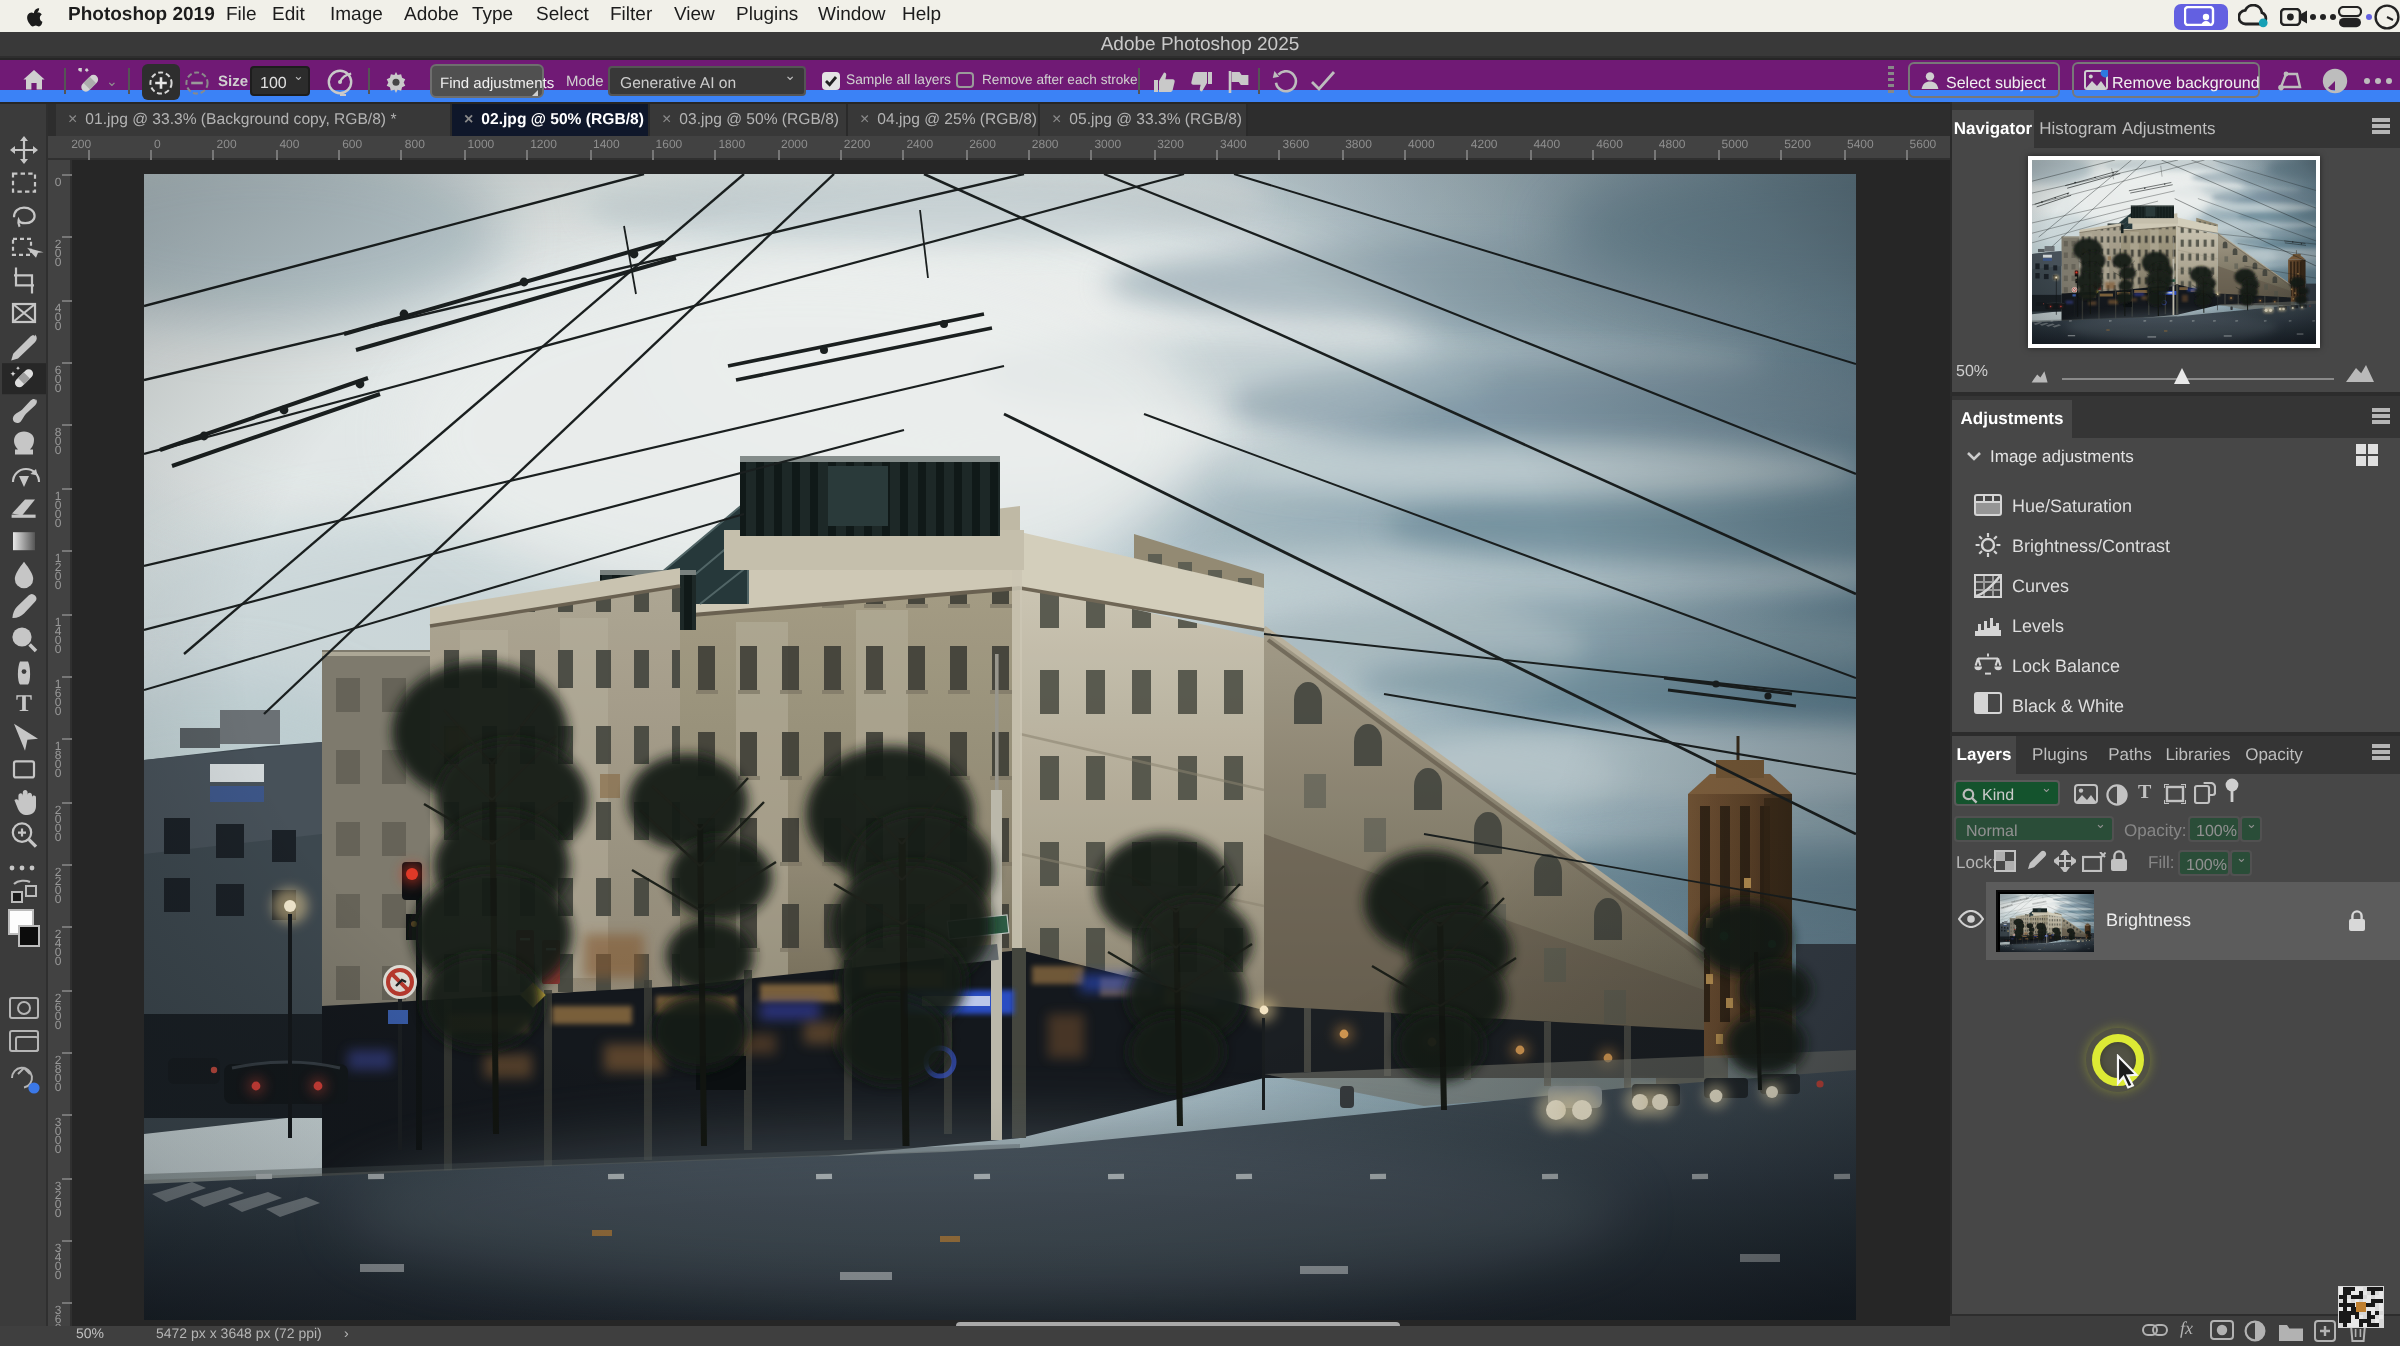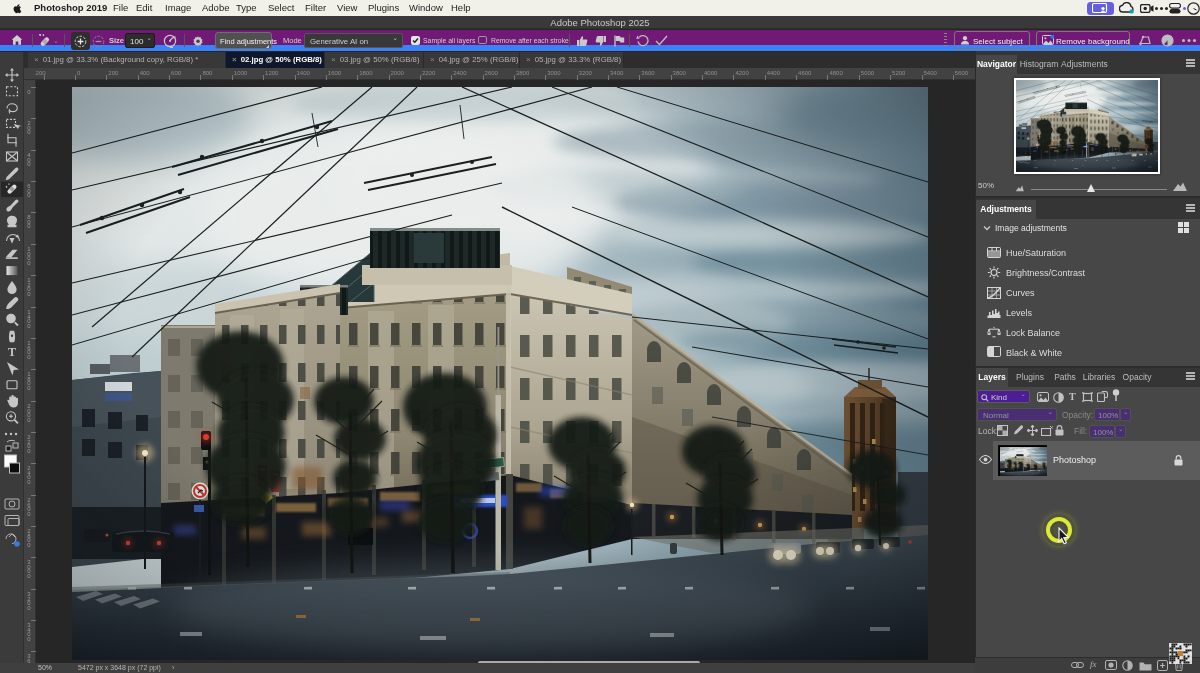--- a/index.html
+++ b/index.html
@@ -16,21 +16,21 @@
 #toolbar{position:absolute;left:0;top:52px;width:24px;height:611px;background:#3b3b3b;border-right:1px solid #2f2f2f}
 #hruler{position:absolute;left:24px;top:68px;width:951px;height:12px;background:#424242;border-bottom:1px solid #303030;color:#8e8e8e;font-size:6px}
 #vruler{position:absolute;left:24px;top:80px;width:12px;height:583px;background:#424242;border-right:1px solid #303030;color:#999;font-size:6.5px}
 #canvas{position:absolute;left:36px;top:80px;width:939px;height:583px;background:#262626}
 #statusbar{position:absolute;left:0px;top:663px;width:975px;height:10px;background:#3f3f3f;color:#c0c0c0;font-size:7px;line-height:10px}
 #rpanel{position:absolute;left:975px;top:51px;width:225px;height:622px;background:#353535;font-size:8.5px;color:#c5c5c5}
 .ptab{position:absolute;height:19px;line-height:19px;font-size:8.5px;color:#bdbdbd;text-align:center}
 .ptab.active{background:#474747;color:#fff;font-weight:bold}
 .ham{position:absolute;width:9px;height:1.5px;background:#b5b5b5;box-shadow:0 3px 0 #b5b5b5,0 -3px 0 #b5b5b5}
 .adjrow{position:absolute;left:10px;font-size:9px;color:#ddd}
-.ddbox{position:absolute;background:#4c1d95;border:1px solid #5a5a5a;border-radius:2px;color:#ccc;font-size:8.5px}
+.ddbox{position:absolute;background:#14532d;border:1px solid #5a5a5a;border-radius:2px;color:#ccc;font-size:8.5px}
 .dim{opacity:0.55}
 svg{display:block}
 </style></head>
 <body>
 
 <div id="menubar">
 <svg class="abs" style="left:12px;top:3px" width="11" height="11" viewBox="0 0 11 11">
       <path d="M7.6 1.2c-.1.8-.4 1.4-.9 1.9-.5.5-1.1.8-1.7.7-.1-.7.2-1.4.7-1.9.5-.5 1.3-.8 1.9-.7zM8.9 9c-.4.6-.9 1.2-1.5 1.2-.6 0-.8-.4-1.5-.4s-1 .4-1.5.4c-.6 0-1.1-.6-1.5-1.2C1.7 7.8 1.1 5.6 2 4.3c.4-.7 1.1-1.1 1.8-1.1.6 0 1.2.4 1.6.4.4 0 1.1-.5 1.8-.4.3 0 1.2.1 1.7 1-.1.1-1 .6-1 1.8 0 1.4 1.2 1.9 1.3 1.9 0 .1-.2.7-.3 1.1z" fill="#1c1c1c"></path>
     </svg>
 <span class="mi" style="left:34px;font-weight:bold">Photoshop 2019</span>
@@ -568,21 +568,21 @@
 <div class="abs" style="left:18px;top:390px;width:207px;height:39px;background:#5c5c5c"></div>
 <svg class="abs" style="left:4px;top:404px" width="13" height="9" viewBox="0 0 13 9">
       <path d="M0.5 4.5C2.5 1.5 4.4 0.5 6.5 0.5s4 1 6 4c-2 3-3.9 4-6 4s-4-1-6-4z" fill="none" stroke="#d0d0d0" stroke-width="1.1"></path>
       <circle cx="6.5" cy="4.5" r="1.9" fill="#d0d0d0"></circle>
     </svg>
 <div class="abs" style="left:23px;top:394px;width:49px;height:31px;background:#000;border:1px solid #0a0a0a">
   <svg style="position:absolute;left:0.5px;top:0.5px" width="47" height="29" viewBox="0 0 856 573" preserveAspectRatio="none">
         <use href="#scene"></use>
       </svg>
 </div>
-<span class="abs" style="left:78px;top:404px;font-size:9px;color:#ededed">Photoshop</span>
+<span class="abs" style="left:78px;top:404px;font-size:9px;color:#ededed">Brightness</span>
 <svg class="abs" style="left:199px;top:403.5px" width="9" height="11" viewBox="0 0 9 11">
       <rect x="0.5" y="4.5" width="8" height="6" rx="1" fill="#d8d8d8"></rect>
       <path d="M2.2 4.5V3a2.3 2.3 0 0 1 4.6 0v1.5" fill="none" stroke="#d8d8d8" stroke-width="1.2"></path>
     </svg>
 
 <div class="abs" style="left:0;top:606px;width:225px;height:16px;background:#3d3d3d;border-top:1px solid #2d2d2d"></div>
 <g>
 <svg class="abs" style="left:96px;top:610px" width="13" height="8" viewBox="0 0 13 8">
         <rect x="0.5" y="1.5" width="7" height="5" rx="2.5" fill="none" stroke="#b2b2b2"></rect>
         <rect x="5.5" y="1.5" width="7" height="5" rx="2.5" fill="none" stroke="#b2b2b2"></rect>

